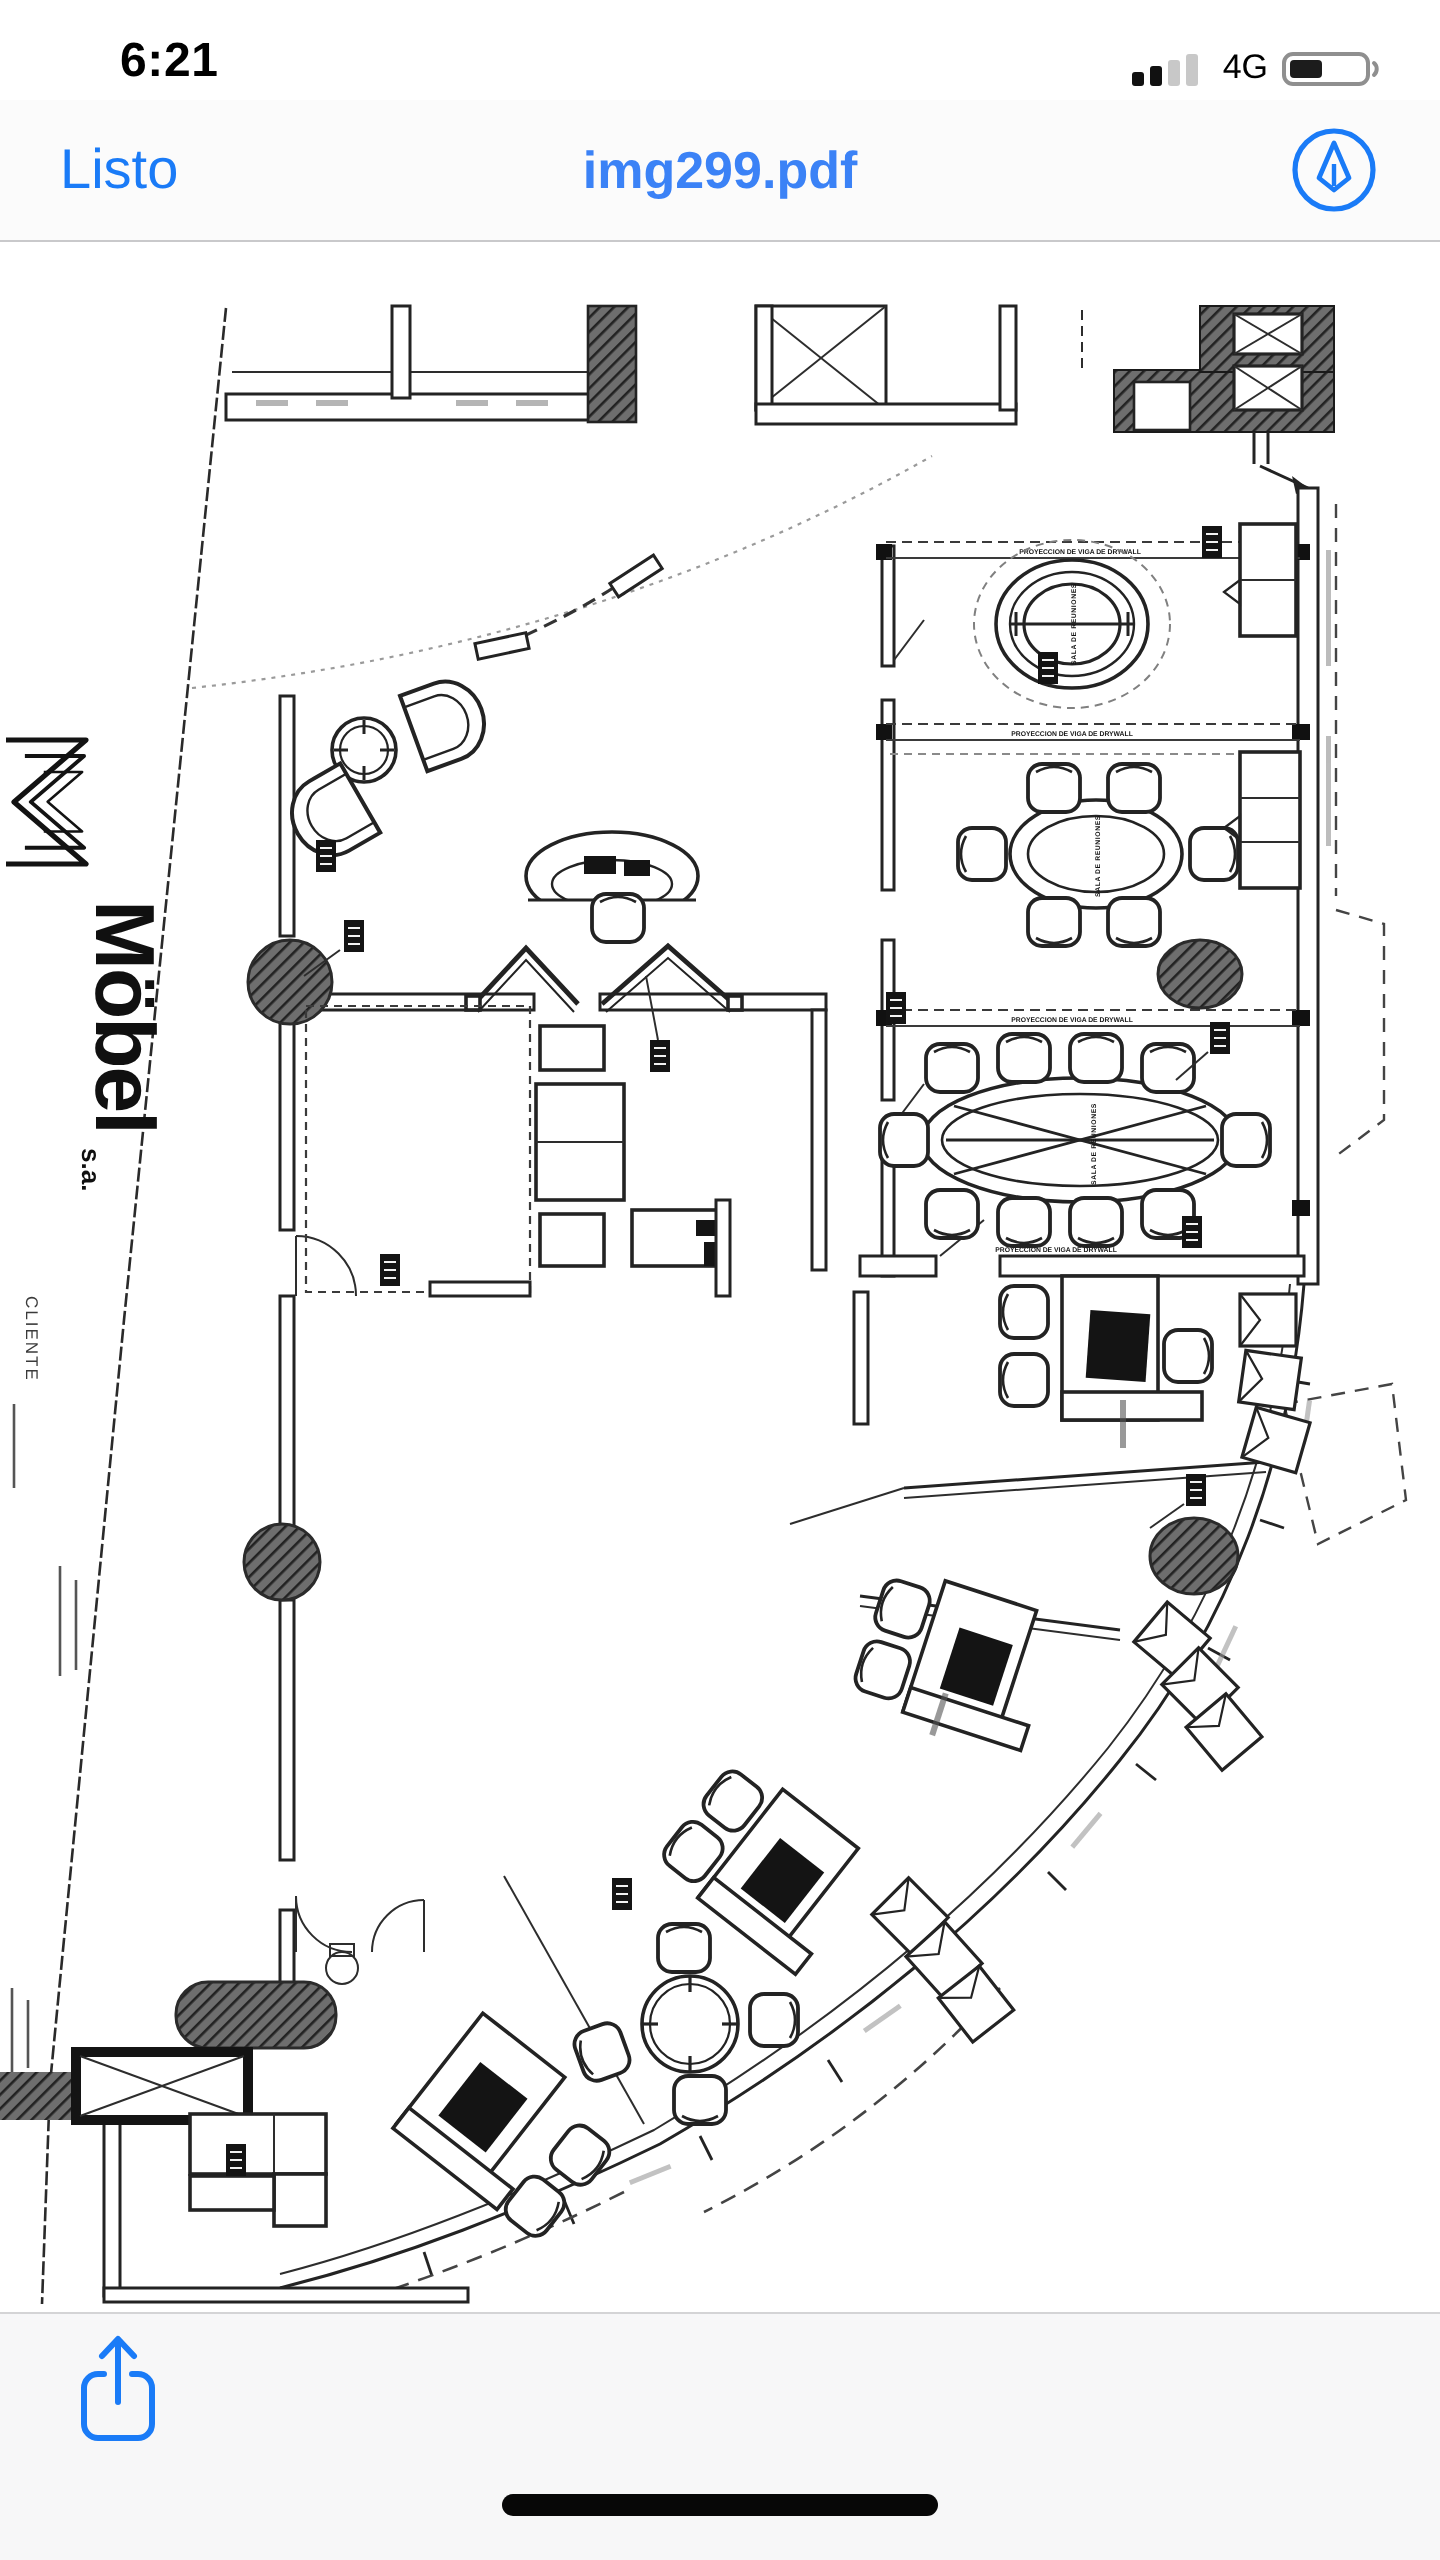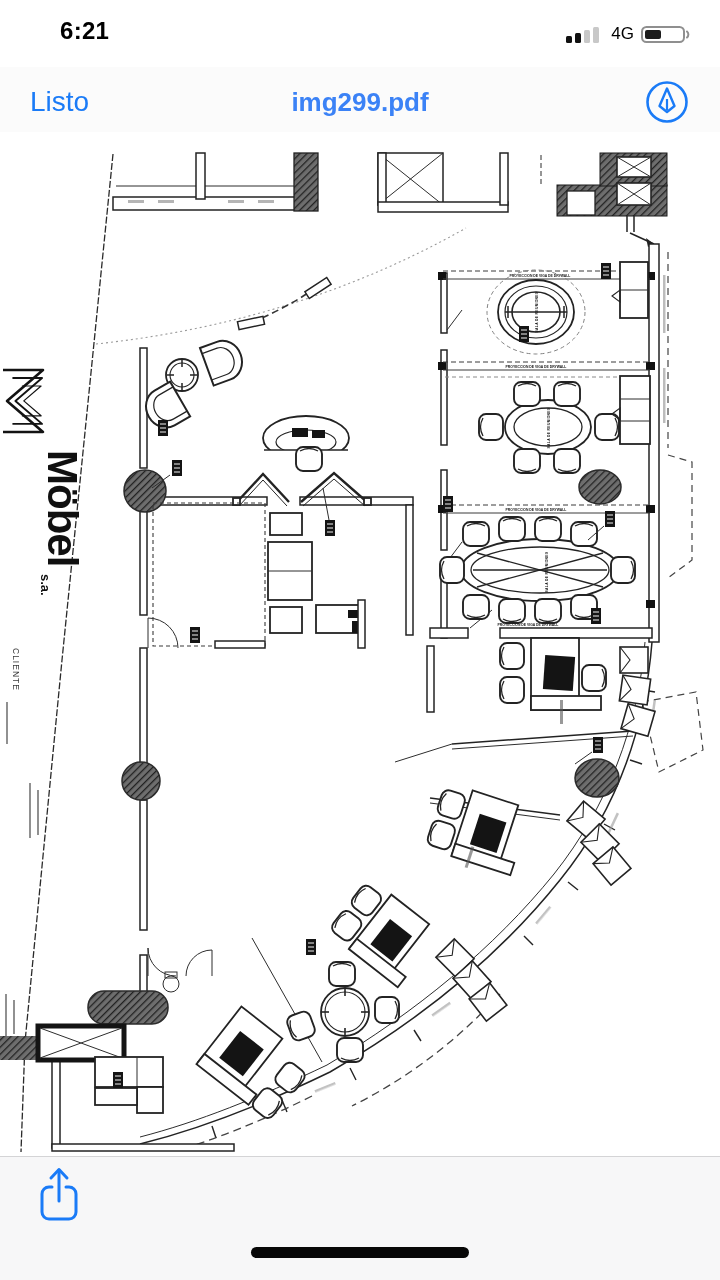--- a/index.html
+++ b/index.html
@@ -4,21 +4,21 @@
 <style>
   html,body{margin:0;padding:0;background:#e9e9e9;}
   .phone{position:relative;width:720px;height:1280px;background:#fff;overflow:hidden;
          font-family:"Liberation Sans", sans-serif;}
   
   .status-bar{position:absolute;top:0;left:0;width:720px;height:62px;background:#fff;}
   .time{position:absolute;left:60px;top:17px;font-size:24px;font-weight:700;color:#000;letter-spacing:.3px;}
   .status-right{position:absolute;right:24px;top:22px;display:flex;align-items:center;gap:7px;}
   .carrier{font-size:17px;color:#000;}
   
-  .nav-bar{position:absolute;top:67px;left:0;width:720px;height:70px;background:#fbfbfb;
+  .nav-bar{position:absolute;top:50px;left:0;width:720px;height:70px;background:#fbfbfb;
            border-bottom:1px solid #c9c9cb;display:flex;align-items:center;justify-content:center;}
   .nav-left{position:absolute;left:30px;top:0;height:70px;display:flex;align-items:center;
             font-size:28px;color:#1a7bf7;cursor:pointer;}
   .nav-title{font-size:26px;font-weight:700;color:#3b82f6;}
   .nav-right{position:absolute;right:30px;top:12px;cursor:pointer;}
   
   .content{position:absolute;top:132px;left:0;width:720px;height:1024px;background:#ffffff;overflow:hidden;}
   
   .toolbar{position:absolute;top:1156px;left:0;width:720px;height:124px;background:#f7f7f8;
            border-top:1px solid #d4d4d6;}

